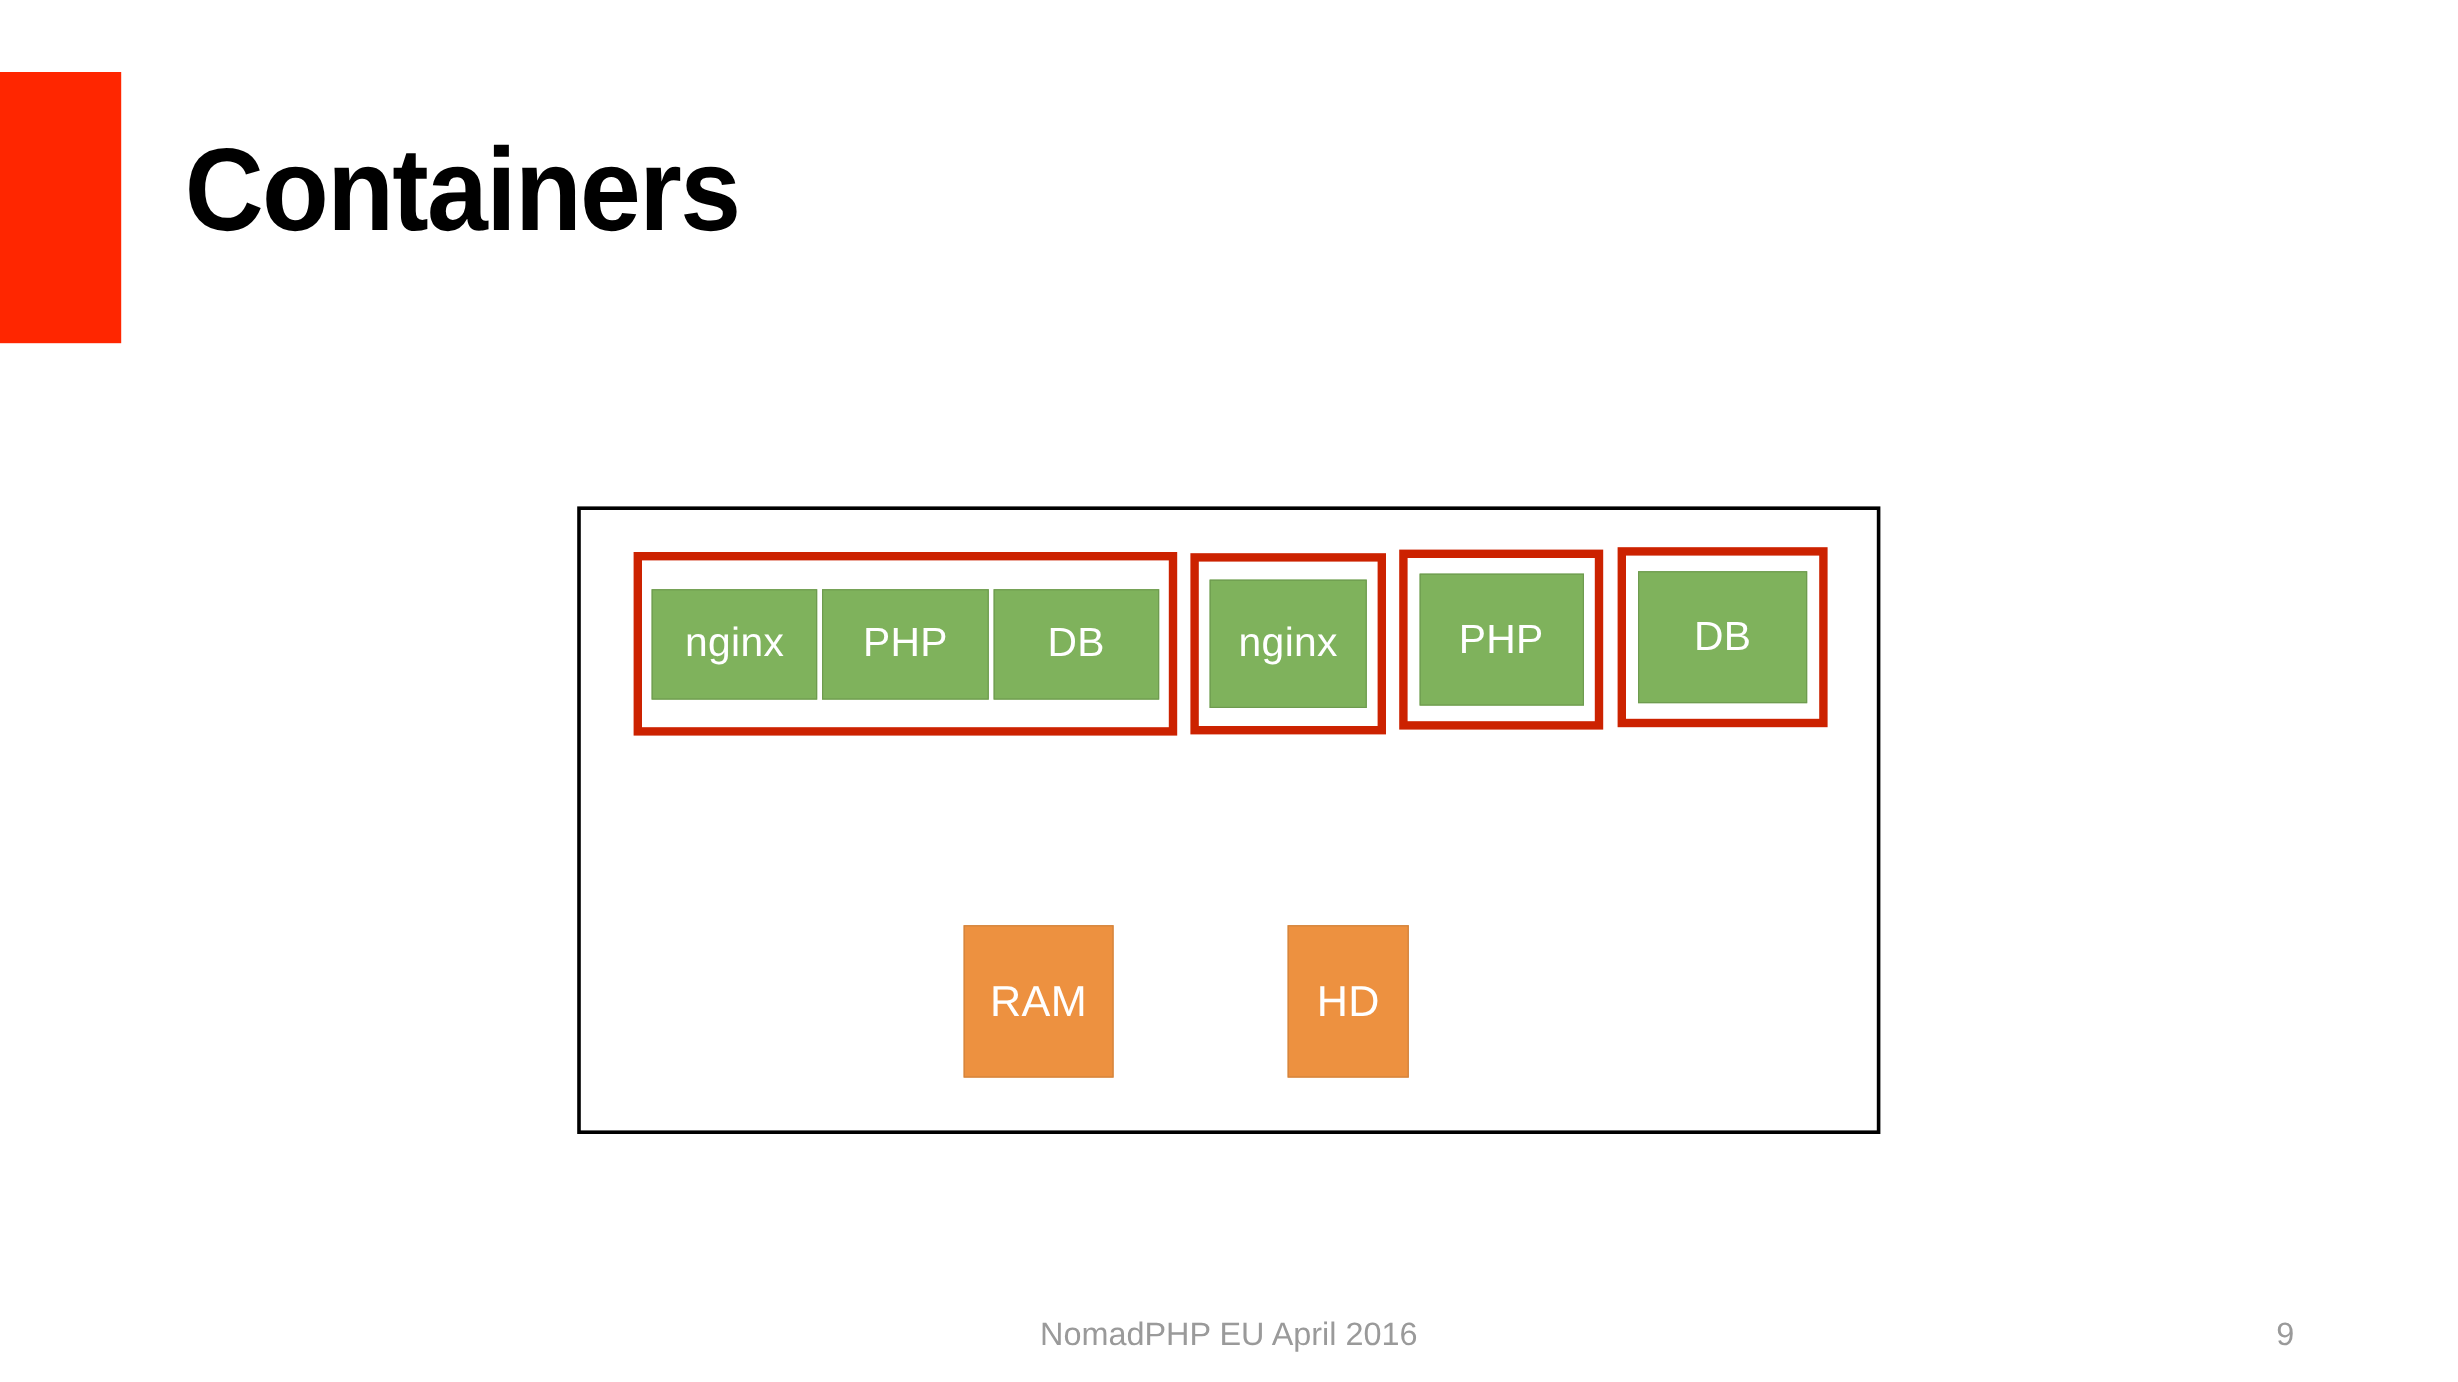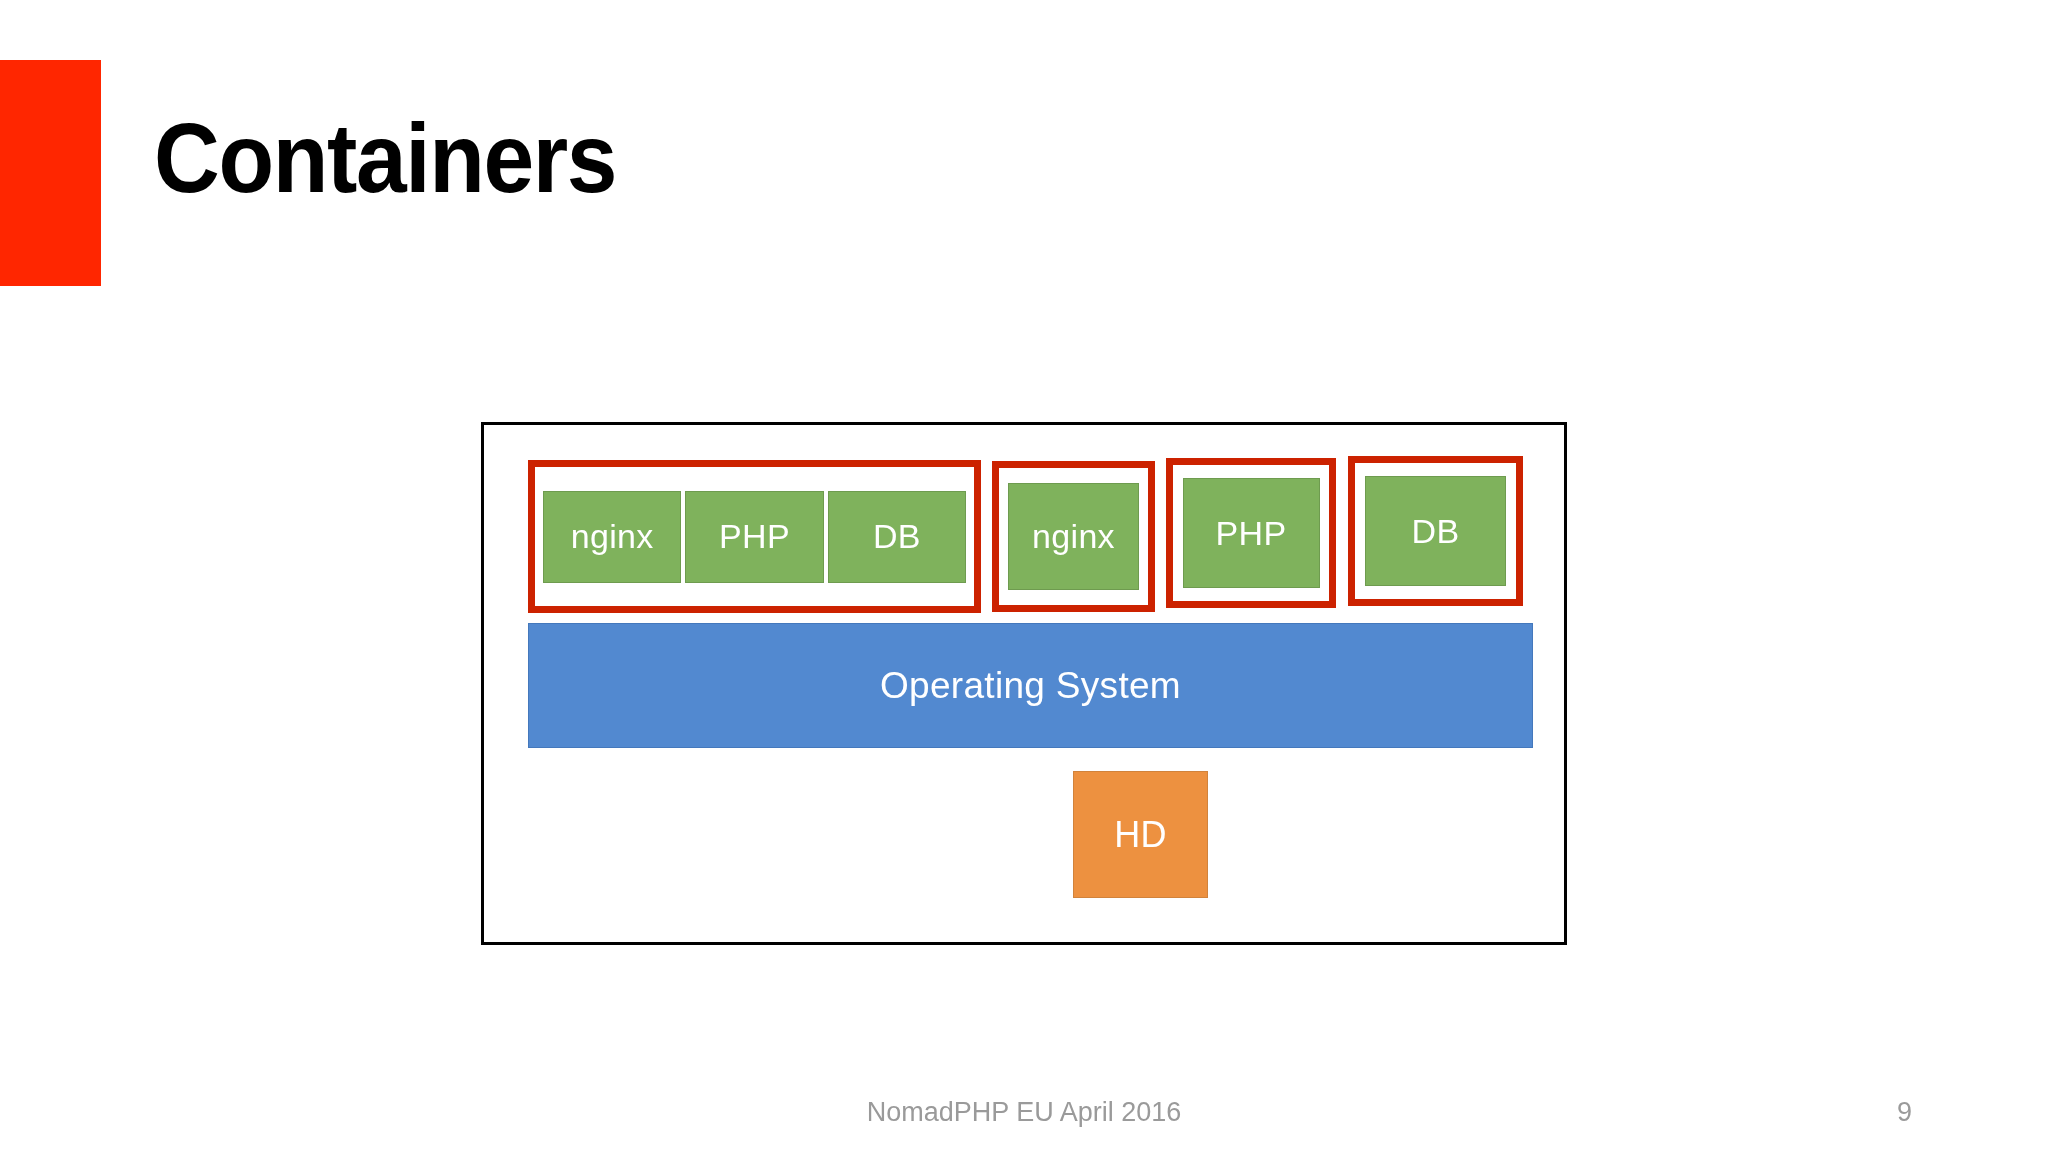--- a/index.html
+++ b/index.html
@@ -123,21 +123,21 @@
     box-sizing: border-box;
     color: #ffffff;
     display: flex;
     align-items: center;
     justify-content: center;
     font-size: 36px;
     letter-spacing: 0.3px;
   }
   #hw-box-cpu     { left: 44px;  top: 360px; width: 123px; height: 123px; }
   #hw-box-ram     { left: 319px; top: 346px; width: 125px; height: 127px; }
-  #hw-box-hd      { left: 589px; top: 346px; width: 135px; height: 127px; }
+  #hw-box-hd      { left: 589px; top: 346px; width: 101px; height: 127px; }
   #hw-box-network { left: 852px; top: 346px; width: 197px; height: 127px; }
 
   
   #footer-text {
     position: absolute;
     left: 0;
     top: 1097px;
     width: 2048px;
     text-align: center;
     font-size: 27px;
@@ -180,20 +180,20 @@
       <div class="service-box">PHP</div>
     </div>
   </div>
 
   <div id="container-group-4" class="container-group">
     <div class="group-inner">
       <div class="service-box">DB</div>
     </div>
   </div>
 
-  <div id="os-bar">Operating System</div>
 
+  <div id="hw-box-ram" class="hw-box">RAM</div>
   <div id="hw-box-hd" class="hw-box">HD</div>
 
 </div>
 
 <div id="footer-text">NomadPHP EU April 2016</div>
 <div id="page-number">9</div>
 
 </body></html>

